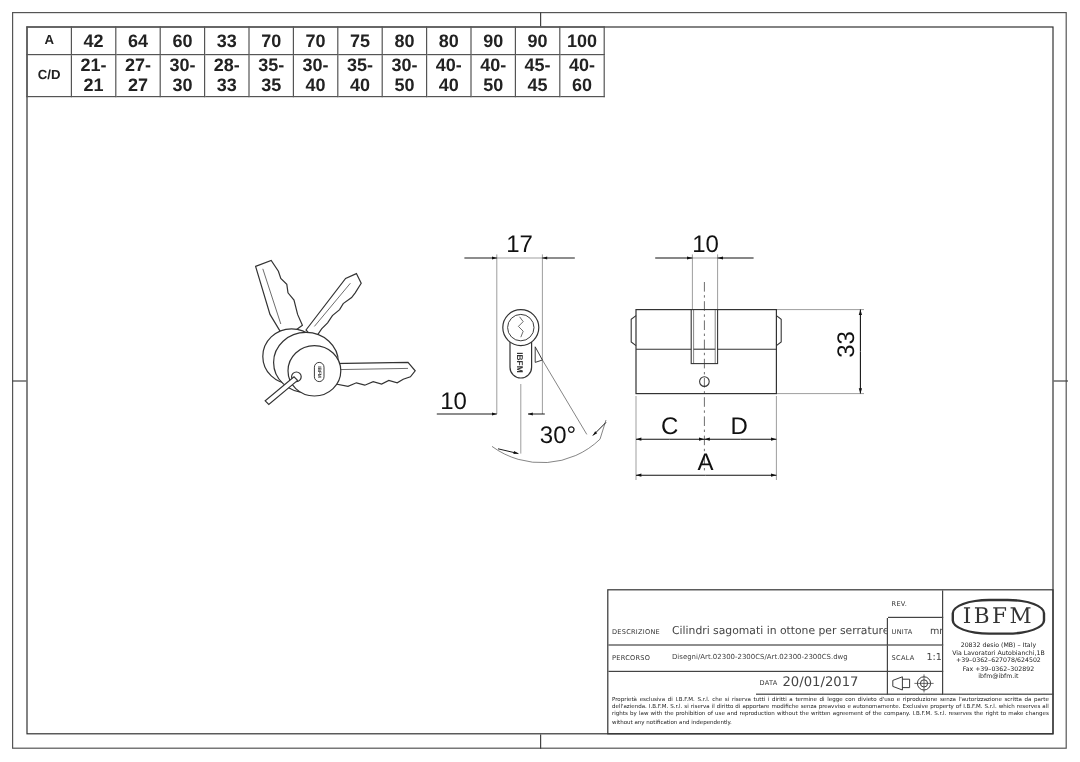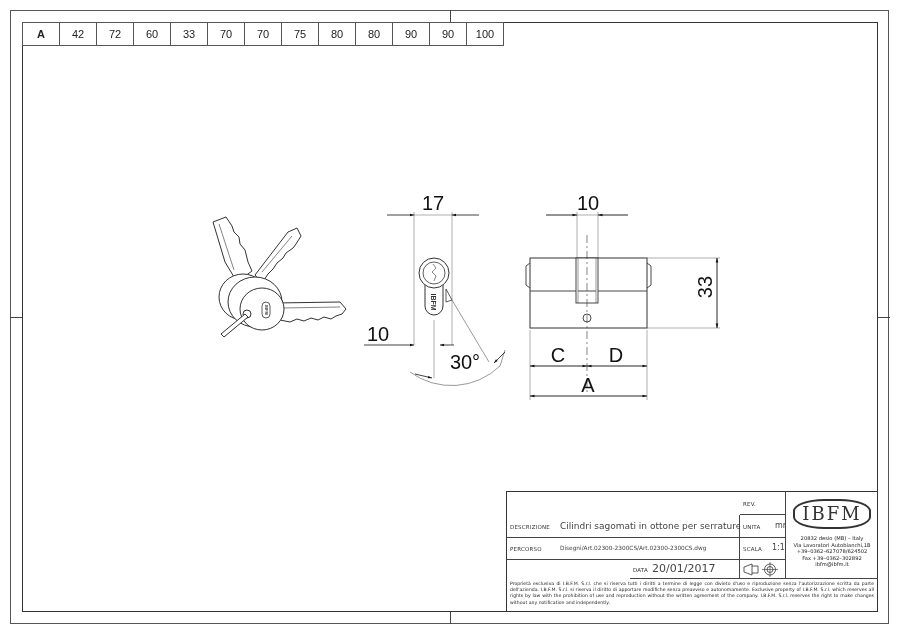--- a/index.html
+++ b/index.html
@@ -1,21 +1,21 @@
 <!DOCTYPE html>
 <html><head>
 <meta charset="utf-8">
 <style>
   html, body { margin:0; padding:0; background:#fff; }
   body { width:900px; height:635px; position:relative; overflow:hidden; font-family:"Liberation Sans", sans-serif; color:#222; }
   .frame-outer { position:absolute; left:10px; top:10px; width:879px; height:614px; border:1px solid #555; box-sizing:border-box; }
   .frame-inner { position:absolute; left:22px; top:22px; width:856px; height:590px; border:1px solid #333; box-sizing:border-box; }
   .tick { position:absolute; background:#444; }
   table.sizes { position:absolute; left:22px; top:22px; border-collapse:collapse; }
-  table.sizes td { border:1px solid #555; width:36px; height:22px; padding:0; text-align:center; font-size:11px; color:#222; }
+  table.sizes td { border:1px solid #555; width:36px; height:22px; padding:0; text-align:center; font-size:15px; color:#222;font-weight:bold; }
   table.sizes td.hdr { width:36px; font-weight:bold; font-size:11px; }
   svg.drawing { position:absolute; left:0; top:0; }
   .dim-text { font-family:"Liberation Sans", sans-serif; fill:#111; }
   .tb { position:absolute; left:506px; top:491px; width:372px; height:121px; border:1px solid #333; box-sizing:border-box; font-family:"DejaVu Sans", sans-serif; }
   .tb .cell { position:absolute; box-sizing:border-box; border-right:1px solid #444; border-bottom:1px solid #444; overflow:hidden; white-space:nowrap; }
   .tb .lbl { font-size:5.5px; color:#333; letter-spacing:0.2px; position:absolute; left:3px; }
   .tb .val { position:absolute; color:#444; }
   .notes { position:absolute; left:0; top:87px; width:370px; height:33px; padding:2px 3px; box-sizing:border-box; font-size:4.6px; line-height:6.2px; color:#222; text-align:justify; }
   .logo-box { position:absolute; left:279px; top:0; width:92px; height:87px; border-bottom:1px solid #444; box-sizing:border-box; text-align:center; }
   .logo { margin:7px auto 0; width:74px; height:26px; border:2px solid #333; border-radius:40%; font-family:"DejaVu Serif", serif; font-size:18px; line-height:26px; color:#333; letter-spacing:2px; }
@@ -29,31 +29,46 @@
 <div class="tick" style="left:450px;top:10px;width:1px;height:12px;"></div>
 <div class="tick" style="left:450px;top:612px;width:1px;height:12px;"></div>
 <div class="tick" style="left:10px;top:317px;width:12px;height:1px;"></div>
 <div class="tick" style="left:878px;top:317px;width:12px;height:1px;"></div>
 
 <table class="sizes">
   <tbody>
       <tr>
     <td class="hdr">A</td>
     <td>42</td>
-    <td>72</td>
+    <td>64</td>
     <td>60</td>
     <td>33</td>
     <td>70</td>
     <td>70</td>
     <td>75</td>
     <td>80</td>
     <td>80</td>
     <td>90</td>
     <td>90</td>
     <td>100</td>
+  </tr>
+  <tr>
+    <td class="hdr">C/D</td>
+    <td>21-21</td>
+    <td>27-27</td>
+    <td>30-30</td>
+    <td>28-33</td>
+    <td>35-35</td>
+    <td>30-40</td>
+    <td>35-40</td>
+    <td>30-50</td>
+    <td>40-40</td>
+    <td>40-50</td>
+    <td>45-45</td>
+    <td>40-60</td>
   </tr>
 </tbody>
   </table>
 
 <svg class="drawing" width="900" height="635" viewBox="0 0 900 635">
   <defs>
     <marker id="arr" viewBox="0 0 10 10" refX="10" refY="5" markerWidth="7" markerHeight="5" orient="auto-start-reverse">
       <path d="M0,2 L10,5 L0,8 z" fill="#111"></path>
     </marker>
   </defs>

